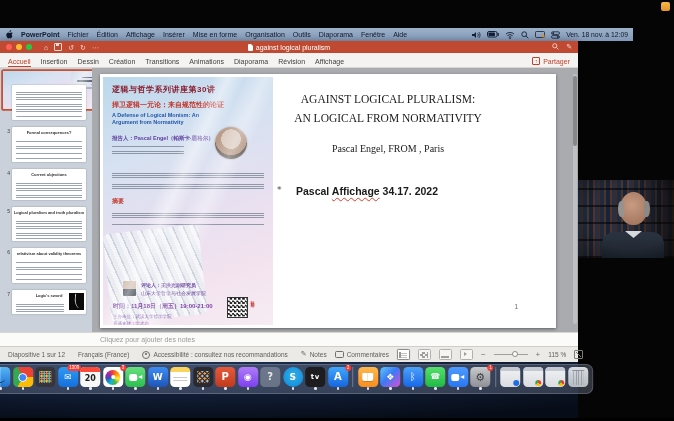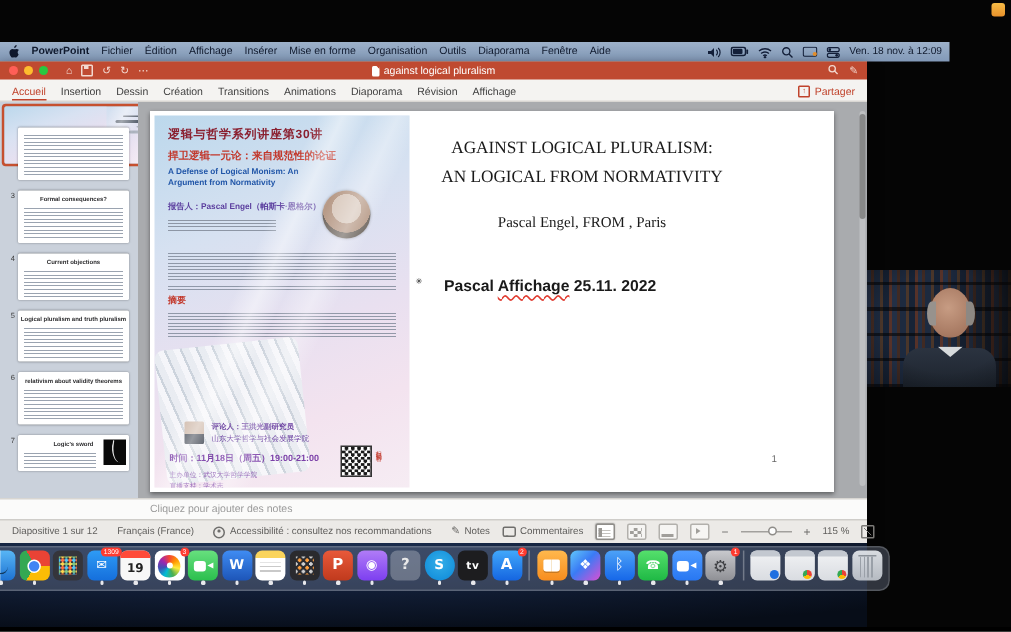--- a/index.html
+++ b/index.html
@@ -454,21 +454,21 @@
             <div class="p-abs p-qr"></div>
             <div class="p-abs p-qr-label cjk">扫码观看</div>
           </div>
 
           <div class="slide-heading">
             <div>AGAINST LOGICAL PLURALISM:</div>
             <div>AN LOGICAL FROM NORMATIVITY</div>
           </div>
           <div class="slide-author">Pascal Engel, FROM , Paris</div>
           <span class="cursor-star">✳</span>
-          <div class="slide-venue"><span>Pascal </span><span class="venue-wavy">Affichage</span><span> 25.11. 2022</span></div>
+          <div class="slide-venue"><span>Pascal </span><span class="venue-wavy">Affichage</span><span> 34.17. 2022</span></div>
           <div class="page-num">1</div>
         </div>
         <div class="v-scroll"></div>
       </div>
     </div>
 
     <div class="notesbar">
       <span>Cliquez pour ajouter des notes</span>
     </div>
 
@@ -515,21 +515,21 @@
         </div>
         <div class="dock-icon launchpad">
           <span class="glyph"></span>
         </div>
         <div class="dock-icon mail">
           <span class="glyph">✉</span>
           <span class="badge">1309</span>
           <span class="run-dot"></span>
         </div>
         <div class="dock-icon calendar">
-          <span class="glyph">19</span>
+          <span class="glyph">20</span>
           <span class="run-dot"></span>
         </div>
         <div class="dock-icon photos">
           <span class="glyph"></span>
           <span class="badge">3</span>
           <span class="run-dot"></span>
         </div>
         <div class="dock-icon facetime">
           <span class="glyph"></span>
           <span class="run-dot"></span>

